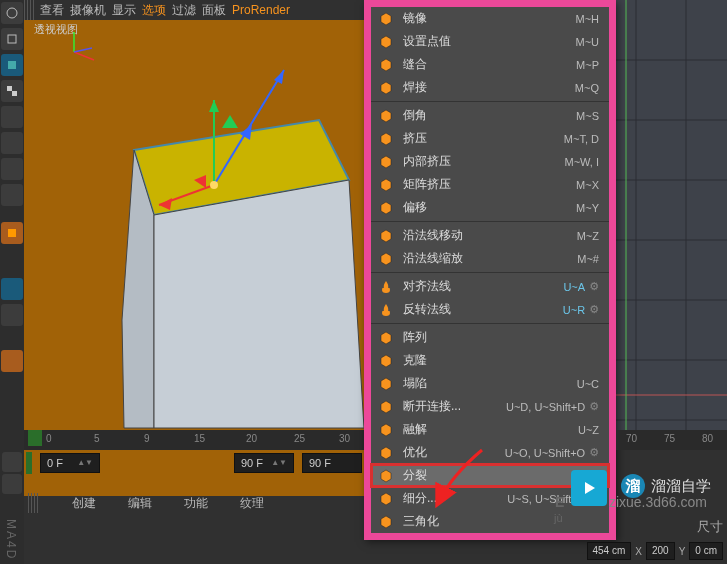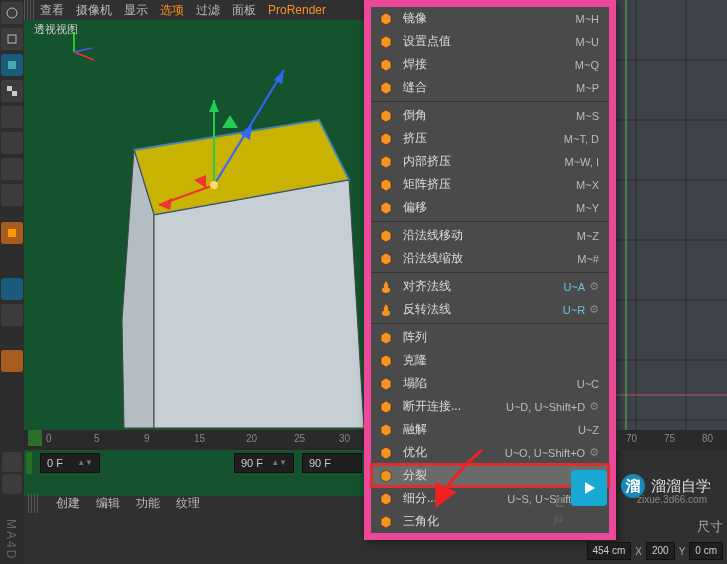--- a/index.html
+++ b/index.html
@@ -1,51 +1,51 @@
 <!DOCTYPE html>
 <html><head>
 <meta charset="utf-8">
 <style>
   * { margin: 0; padding: 0; box-sizing: border-box; font-family: "Microsoft YaHei", sans-serif; }
   body { background: #303030; color: #bbb; font-size: 12px; width: 727px; height: 564px; overflow: hidden; position: relative; }
   
   
-  .menubar { position: absolute; top: 0; left: 24px; height: 20px; display: flex; align-items: center; gap: 12px; padding-left: 16px; }
+  .menubar { position: absolute; top: 0; left: 24px; height: 20px; display: flex; align-items: center; gap: 6px; padding-left: 16px; }
   .menubar span { color: #bbb; cursor: default; }
   .menubar .active { color: #f7931e; }
   .menubar .orange { color: #f7931e; }
   .stripe { position: absolute; top: 0; left: 24px; width: 12px; height: 20px; background: repeating-linear-gradient(90deg, #555 0 1px, transparent 1px 3px); }
   
   
   .left-toolbar { position: absolute; left: 0; top: 0; width: 24px; bottom: 0; background: #2d2d2d; display: flex; flex-direction: column; }
   .left-toolbar .tool { width: 22px; height: 22px; margin: 2px 1px; border-radius: 3px; background: #3c3c3c; display: flex; align-items: center; justify-content: center; }
   .left-toolbar .tool.blue { background: #1a5a7a; }
   .left-toolbar .tool.orange { background: #a85c1e; }
   
   
-  .viewport { position: absolute; left: 24px; top: 20px; width: 340px; height: 476px; background: #14532d; }
+  .viewport { position: absolute; left: 24px; top: 20px; width: 340px; height: 476px; background: #a16207; }
   .viewport-title { position: absolute; top: 2px; left: 10px; color: #ccc; font-size: 11px; }
   .viewport-svg { position: absolute; inset: 0; }
   
   
   .timeline { position: absolute; left: 24px; top: 430px; width: 340px; height: 20px; background: #2a2a2a; }
   .timeline-green { position: absolute; left: 4px; top: 0px; width: 14px; height: 16px; background: #2a6e2a; }
   .timeline-marks { position: absolute; left: 20px; right: 0; top: 0; height: 100%; }
   .tick-label { position: absolute; top: 3px; color: #888; font-size: 10px; }
   
   
   .frame-row { position: absolute; left: 24px; top: 450px; width: 340px; height: 26px; display: flex; align-items: center; gap: 8px; padding: 2px 2px; }
   .green-line { width: 6px; height: 22px; background: #2a6e2a; }
   .frame-field { background: #1f1f1f; color: #ccc; height: 20px; line-height: 20px; padding: 0 6px; font-size: 11px; min-width: 60px; display: flex; justify-content: space-between; align-items: center; border: 1px solid #111; }
   .frame-field .arrows { color: #777; font-size: 8px; line-height: 8px; display: flex; flex-direction: column; }
   
   
   .bottom-bar { position: absolute; left: 24px; top: 490px; height: 26px; display: flex; align-items: center; gap: 16px; padding-left: 4px; }
   .bottom-stripe { width: 12px; height: 20px; background: repeating-linear-gradient(90deg, #555 0 1px, transparent 1px 3px); }
-  .bottom-bar span { color: #bbb; }
+  .bottom-bar span { color: #bbb; margin-left: 16px; }
   
   
   .context-menu { position: absolute; left: 364px; top: 0; width: 252px; background: #4a4a4a; border: 7px solid #ec4899; box-shadow: 2px 2px 8px rgba(0,0,0,0.5); }
   .menu-item { height: 23px; display: flex; align-items: center; padding: 0 10px 0 6px; color: #ddd; position: relative; }
   .menu-item.highlighted { background: #6b6b6b; outline: 3px solid #d93030; outline-offset: -2px; }
   .menu-icon { width: 18px; height: 18px; margin-right: 8px; display: flex; align-items: center; justify-content: center; }
   .menu-label { flex: 1; font-size: 12px; }
   .menu-shortcut { color: #bbb; font-size: 11px; }
   .menu-shortcut.blue { color: #6bc5e8; }
   .menu-gear { color: #888; margin-left: 4px; font-size: 11px; }
@@ -58,21 +58,21 @@
   
   .arrow-annot { position: absolute; left: 432px; top: 445px; pointer-events: none; }
   
   
   .right-timeline { position: absolute; left: 616px; top: 430px; width: 111px; height: 20px; background: #2a2a2a; }
   .right-timeline .tick-label { color: #888; }
   .play-btn { position: absolute; right: 120px; top: 470px; width: 36px; height: 36px; border-radius: 4px; background: #17a8d4; display: flex; align-items: center; justify-content: center; }
   .play-btn svg { width: 20px; height: 20px; }
   .brand { position: absolute; right: 16px; top: 474px; color: #ddd; font-size: 15px; display: flex; align-items: center; gap: 6px; }
   .brand-circle { width: 24px; height: 24px; border-radius: 50%; background: #1a87b5; display: flex; align-items: center; justify-content: center; color: #fff; font-weight: bold; }
-  .brand-sub { position: absolute; right: 20px; top: 494px; color: #888; font-size: 10px; }
+  .brand-sub { position: absolute; right: 20px; top: 494px; color: #888; font-size: 14px; }
   .dim-fields { position: absolute; right: 4px; bottom: 4px; display: flex; gap: 4px; align-items: center; }
   .dim-field { background: #1f1f1f; color: #ccc; height: 18px; line-height: 18px; padding: 0 5px; font-size: 10px; border: 1px solid #111; display: flex; align-items: center; gap: 4px; }
   .dim-label { font-size: 10px; color: #aaa; }
   .size-label { position: absolute; right: 4px; bottom: 28px; font-size: 13px; color: #aaa; }
   
   .watermark { position: absolute; left: 554px; bottom: 40px; color: #666; font-size: 11px; text-align: center; }
   .wm2 { position: absolute; left: 555px; bottom: 54px; color: #666; font-size: 14px; font-weight: bold; }
   
   
   .side-text { position: absolute; left: 4px; bottom: 4px; writing-mode: vertical-rl; color: #666; font-size: 12px; letter-spacing: 2px; }
@@ -250,31 +250,31 @@
       </span>
       <span class="menu-label">设置点值</span>
       <span class="menu-shortcut">M~U</span>
     </div>
     <div class="menu-item">
       <span class="menu-icon">
         <svg width="16" height="16">
           <path d="M8 2 L13 5 L13 11 L8 14 L3 11 L3 5 Z" fill="#f7931e" stroke="#222" stroke-width="0.5"></path>
         </svg>
       </span>
+      <span class="menu-label">缝合</span>
+      <span class="menu-shortcut">M~P</span>
+    </div>
+    <div class="menu-item">
+      <span class="menu-icon">
+        <svg width="16" height="16">
+          <path d="M8 2 L13 5 L13 11 L8 14 L3 11 L3 5 Z" fill="#f7931e" stroke="#222" stroke-width="0.5"></path>
+        </svg>
+      </span>
       <span class="menu-label">焊接</span>
       <span class="menu-shortcut">M~Q</span>
-    </div>
-    <div class="menu-item">
-      <span class="menu-icon">
-        <svg width="16" height="16">
-          <path d="M8 2 L13 5 L13 11 L8 14 L3 11 L3 5 Z" fill="#f7931e" stroke="#222" stroke-width="0.5"></path>
-        </svg>
-      </span>
-      <span class="menu-label">缝合</span>
-      <span class="menu-shortcut">M~P</span>
     </div>
     <div class="menu-sep"></div>
     <div class="menu-item">
       <span class="menu-icon">
         <svg width="16" height="16">
           <path d="M8 2 L13 5 L13 11 L8 14 L3 11 L3 5 Z" fill="#f7931e" stroke="#222" stroke-width="0.5"></path>
         </svg>
       </span>
       <span class="menu-label">倒角</span>
       <span class="menu-shortcut">M~S</span>

